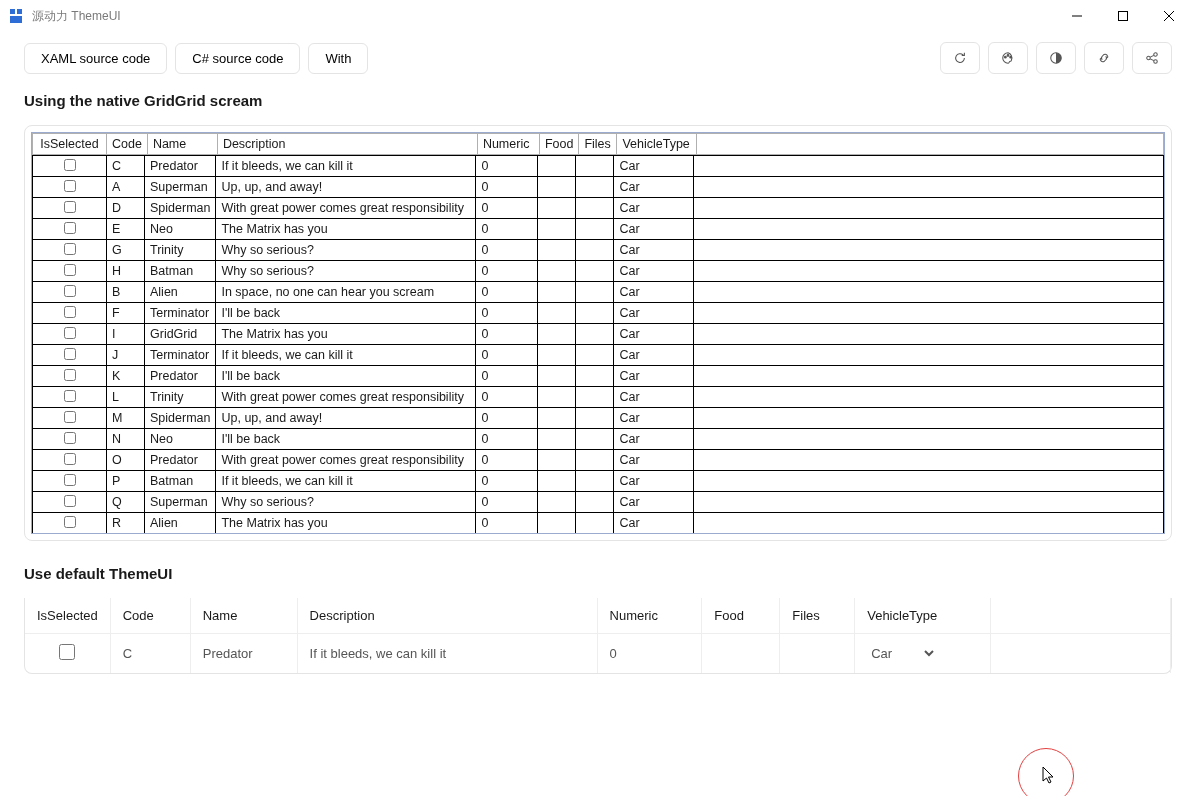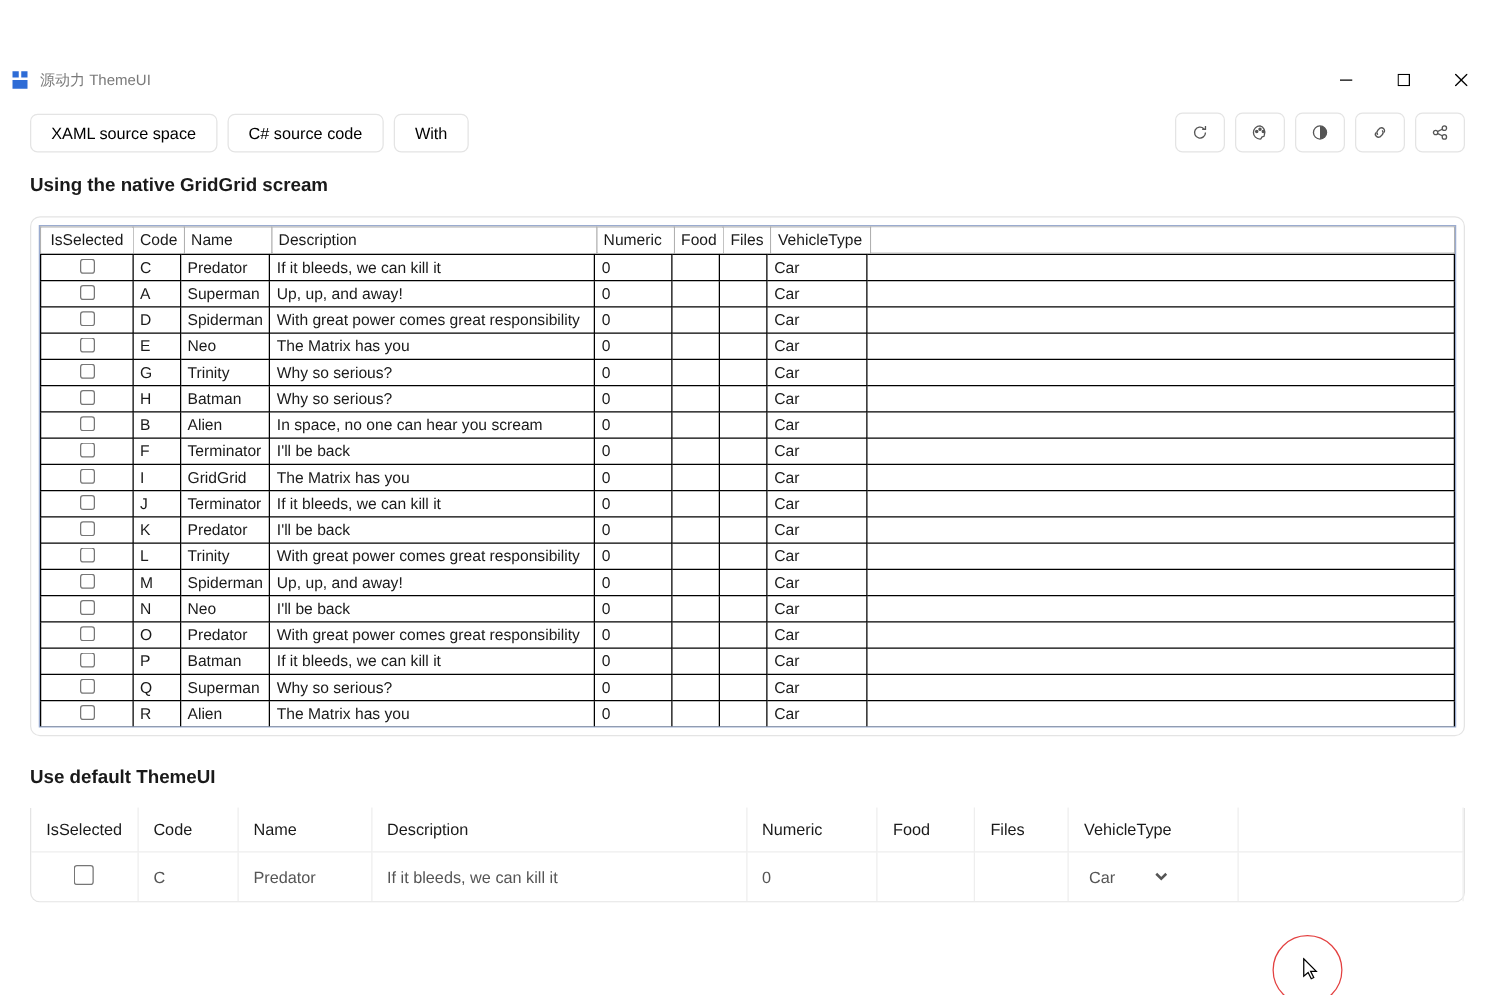--- a/index.html
+++ b/index.html
@@ -1,19 +1,19 @@
 <!DOCTYPE html>
 <html><head>
 <meta charset="utf-8">
 <style>
 * { margin:0; padding:0; box-sizing:border-box; }
 body { font-family:"Segoe UI","Microsoft YaHei",sans-serif; font-size:13px; color:#1a1a1a; background:#fff; width:1196px; height:796px; overflow:hidden; position:relative; }
 
 
-.titlebar { height:32px; display:flex; align-items:center; padding:0 4px 0 8px;margin-top:48px; }
+.titlebar { height:32px; display:flex; align-items:center; padding:0 4px 0 8px; }
 .titlebar .app-icon { width:16px; height:16px; margin-right:8px; color:#2060c0; }
 .titlebar .title { color:#7a7a7a; font-size:12px; }
 .titlebar .win-controls { margin-left:auto; display:flex; }
 .win-btn { width:46px; height:32px; display:flex; align-items:center; justify-content:center; }
 
 
 .toolbar { display:flex; padding:10px 24px 18px; align-items:center; }
 .btn { border:1px solid #e4e4e4; border-radius:6px; padding:7px 16px; font-size:13px; background:#fff; margin-right:8px; cursor:pointer; }
 .icon-btn { border:1px solid #e4e4e4; border-radius:6px; width:40px; height:32px; display:flex; align-items:center; justify-content:center; cursor:pointer; margin-left:8px; }
 .toolbar-right { margin-left:auto; display:flex; }
@@ -77,21 +77,21 @@
     <div class="win-btn">
         <svg width="10" height="10">
           <line x1="0" y1="0" x2="10" y2="10" stroke="#000"></line>
           <line x1="10" y1="0" x2="0" y2="10" stroke="#000"></line>
         </svg>
       </div>
   </div>
 </div>
 
 <div class="toolbar">
-  <button class="btn">XAML source space</button>
+  <button class="btn">XAML source code</button>
   <button class="btn">C# source code</button>
   <button class="btn">With</button>
   <div class="toolbar-right">
     <div class="icon-btn">
         <svg width="14" height="14" viewBox="0 0 16 16" fill="none" stroke="#555" stroke-width="1.2">
           <path d="M13 8a5 5 0 1 1-1.5-3.5"></path>
           <path d="M13 2v3h-3"></path>
         </svg>
       </div>
     <div class="icon-btn">

